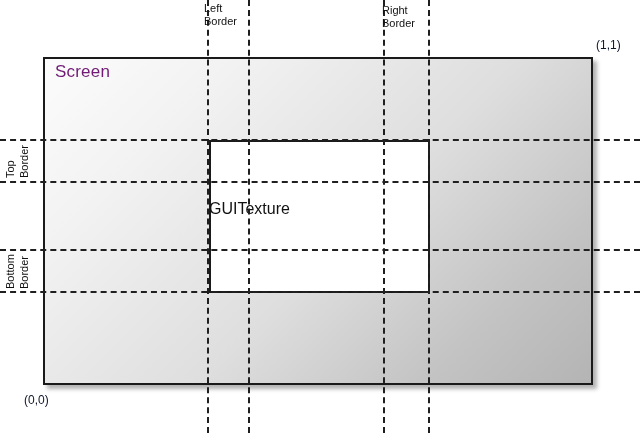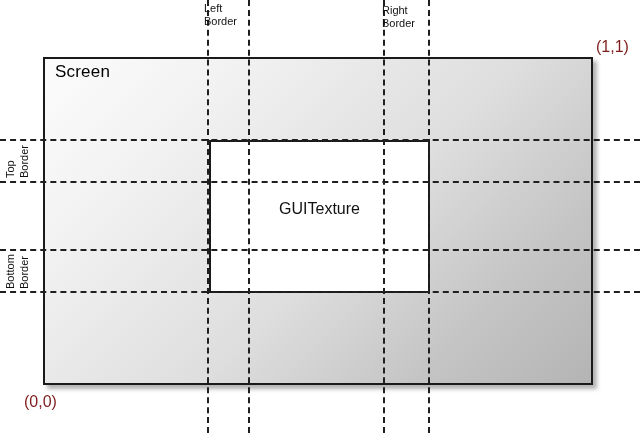--- a/index.html
+++ b/index.html
@@ -26,41 +26,41 @@
     border: 2px solid #1a1a1a;
     box-sizing: border-box;
     background: linear-gradient(135deg, #fcfcfc 0%, #f2f2f2 22%, #dedede 55%, #c4c4c4 80%, #b4b4b4 100%);
     box-shadow: 4px 4px 4px rgba(0,0,0,0.30);
   }
   .screen-label {
     position: absolute;
     left: 55px;
     top: 62px;
     font-size: 17px;
-    color: #000000;
+    color: #701a75;
     letter-spacing: 0.2px;
   }
 
   
   .gui-rect {
     position: absolute;
     left: 209px;
     top: 140px;
     width: 221px;
     height: 153px;
     border: 2px solid #1a1a1a;
     box-sizing: border-box;
     background: #ffffff;
   }
   .gui-label {
     position: absolute;
     left: 209px;
     top: 200px;
     width: 221px;
-    text-align: center;
+    text-align: left;
     font-size: 16px;
     color: #111111;
   }
 
   
   .vline {
     position: absolute;
     top: 0;
     width: 0;
     height: 433px;
@@ -91,22 +91,22 @@
     transform-origin: 0 0;
     transform: rotate(-90deg);
     white-space: nowrap;
   }
   .side-label .l1 { display: block; }
   .side-label .l2 { display: block; }
 
   
   .coord {
     position: absolute;
-    font-size: 16px;
-    color: #7f1d1d;
+    font-size: 12px;
+    color: #0f172a;
   }
   .coord-tr { left: 596px; top: 38px; }
   .coord-bl { left: 4px;  top: 393px; margin-left: 20px; }
 </style>
 </head>
 <body>
 
 <div id="stage">
 
   <div class="screen-rect"></div>

